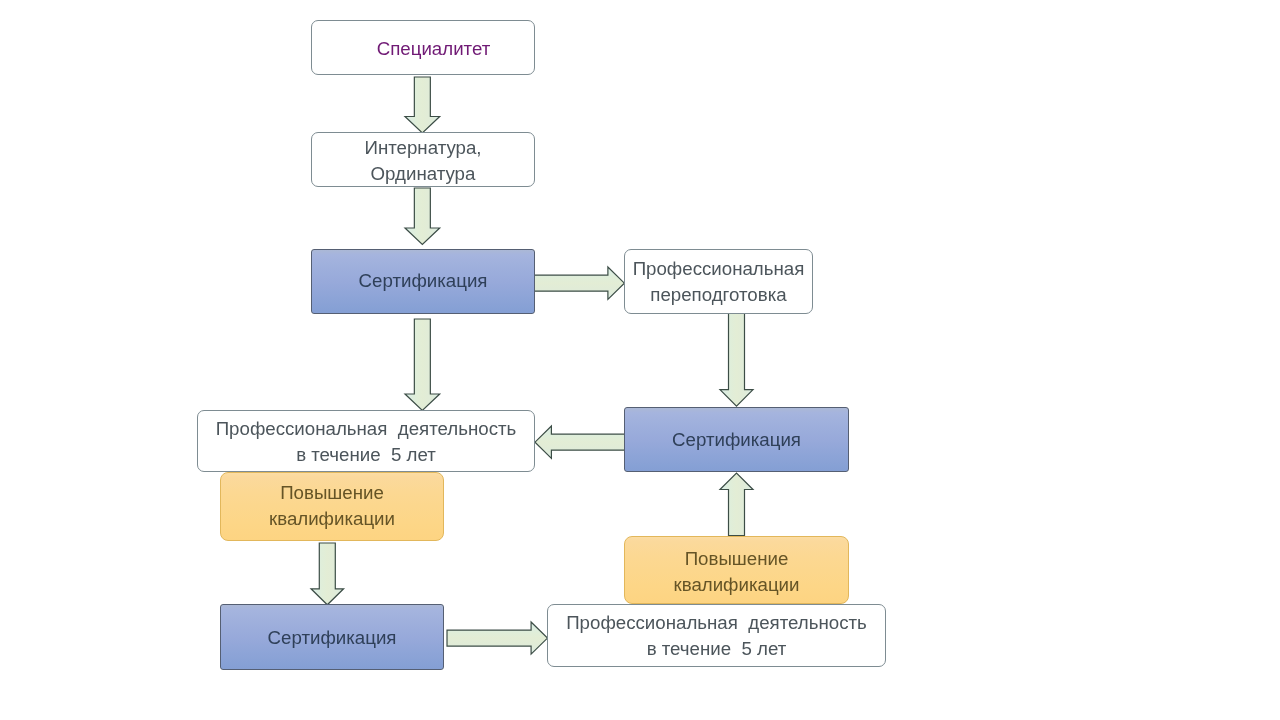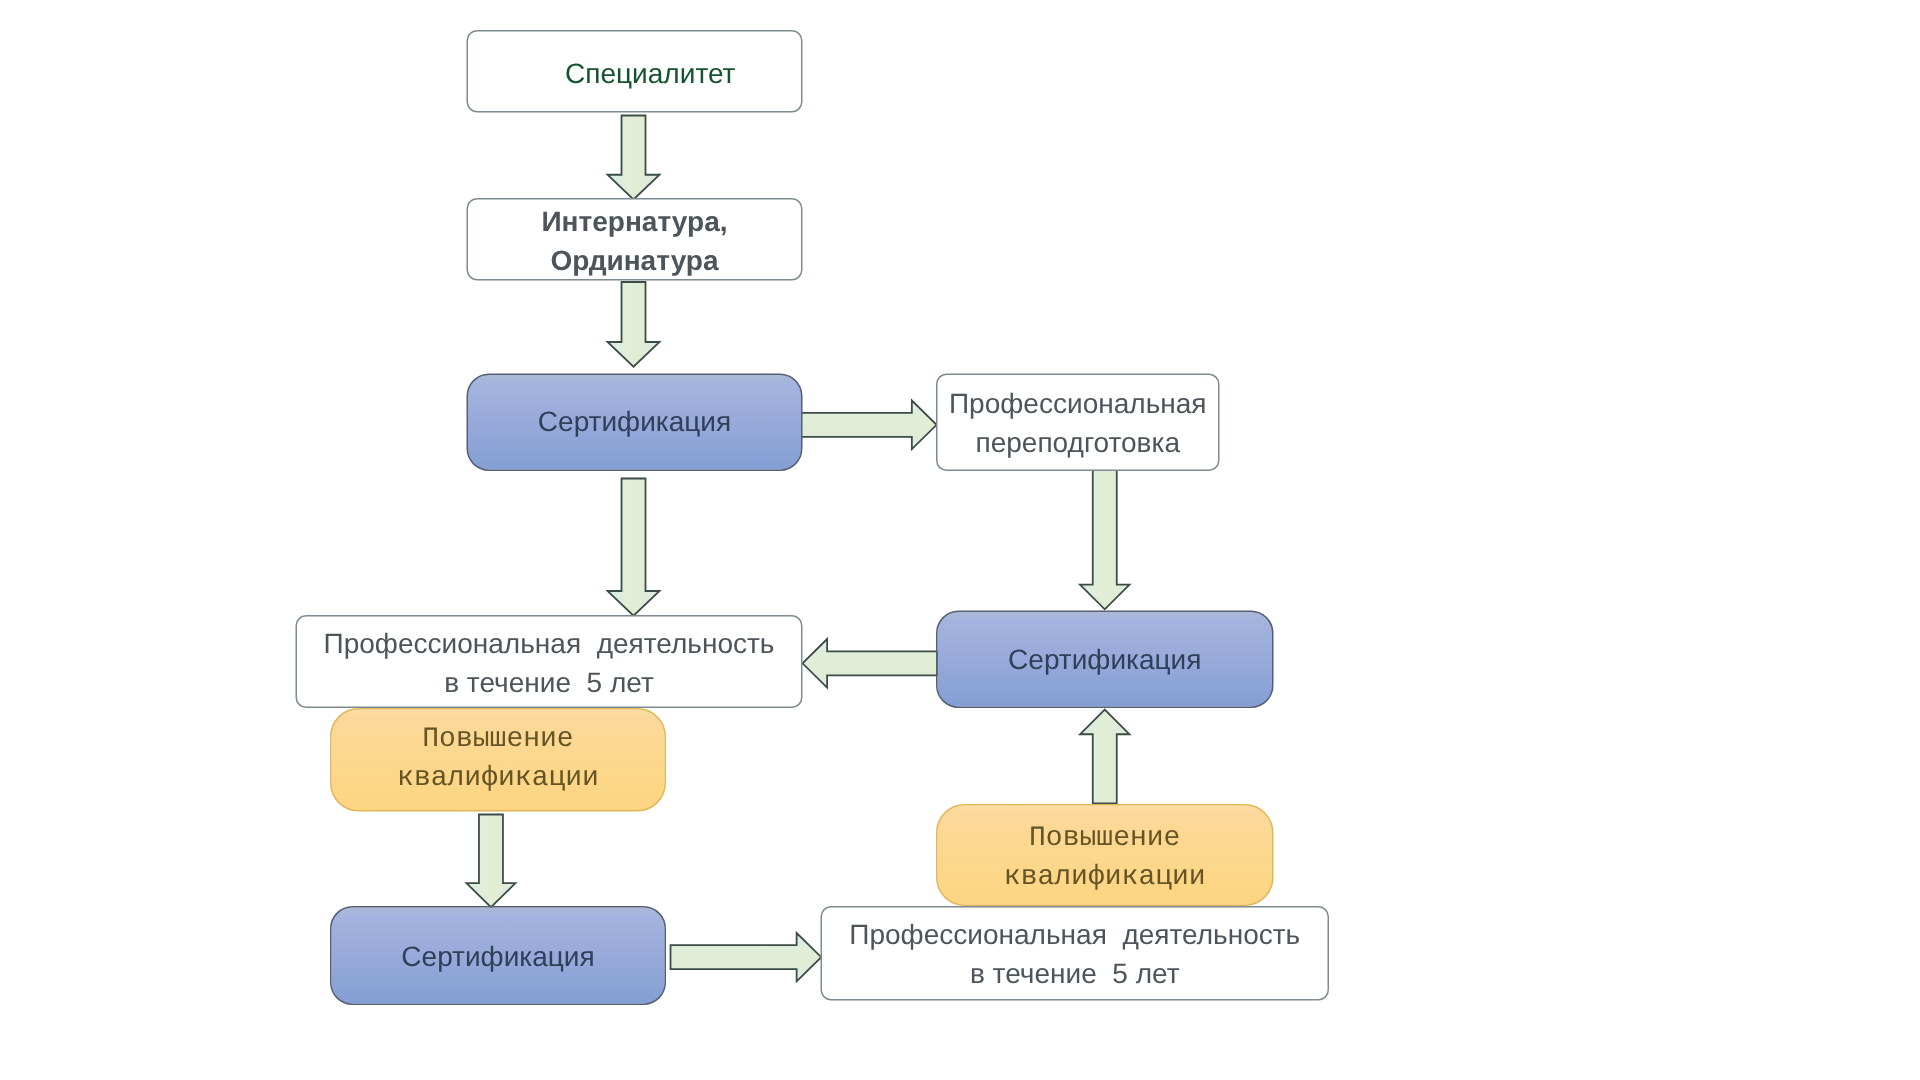--- a/index.html
+++ b/index.html
@@ -8,33 +8,33 @@
        font-family:"Liberation Sans",sans-serif;
        -webkit-font-smoothing:antialiased;}
   #canvas{position:relative;width:1280px;height:720px;background:#ffffff;}
 
   .node{position:absolute;box-sizing:border-box;display:flex;
         align-items:center;justify-content:center;text-align:center;}
   .node .lbl{white-space:pre;display:block;transform:translateZ(0);}
 
   .node.white{background:#ffffff;border:1.2px solid #7e8c92;border-radius:7px;}
   .node.white .lbl{color:#4c555b;font-size:18.7px;line-height:25.8px;}
-  .node.white.dark-text .lbl{color:#14532d;margin-left:21px;}
+  .node.white.dark-text .lbl{color:#701a75;margin-left:21px;}
 
-  .node.blue{border:1px solid #555f73;border-radius:15px;
+  .node.blue{border:1px solid #555f73;border-radius:3px;
              background:linear-gradient(180deg,#abb8d6 0%,#a5b4de 8%,#9eafdc 28%,#97a9da 52%,#8da4d7 76%,#849fd4 100%);}
   .node.blue .lbl{color:#2f4059;font-size:18.7px;line-height:25.8px;}
 
-  .node.yellow{border:1px solid #e2b75b;border-radius:19px;
-               background:linear-gradient(180deg,#fcdda4 0%,#fbd99c 6%,#fcd892 30%,#fcd78d 50%,#fdd687 75%,#fdd482 100%);font-family:Liberation Mono, monospace;}
+  .node.yellow{border:1px solid #e2b75b;border-radius:8px;
+               background:linear-gradient(180deg,#fcdda4 0%,#fbd99c 6%,#fcd892 30%,#fcd78d 50%,#fdd687 75%,#fdd482 100%);}
   .node.yellow .lbl{color:#655426;font-size:18.7px;line-height:25.8px;}
 
   
   .n-specialitet .lbl{position:relative;top:1px;}
-  .n-internatura .lbl{position:relative;top:1px;font-weight:bold;}
+  .n-internatura .lbl{position:relative;top:1px;}
   .n-cert1 .lbl{position:relative;top:-1px;}
   .n-deyat1 .lbl{position:relative;top:1px;}
   .n-povysh2 .lbl{position:relative;top:1.5px;}
   .n-cert3 .lbl{position:relative;top:1px;}
   .n-povysh1 .lbl{position:relative;top:-0.6px;}
 
   .arrow{position:absolute;}
   .arrow svg{display:block;}
 </style>
 </head>

